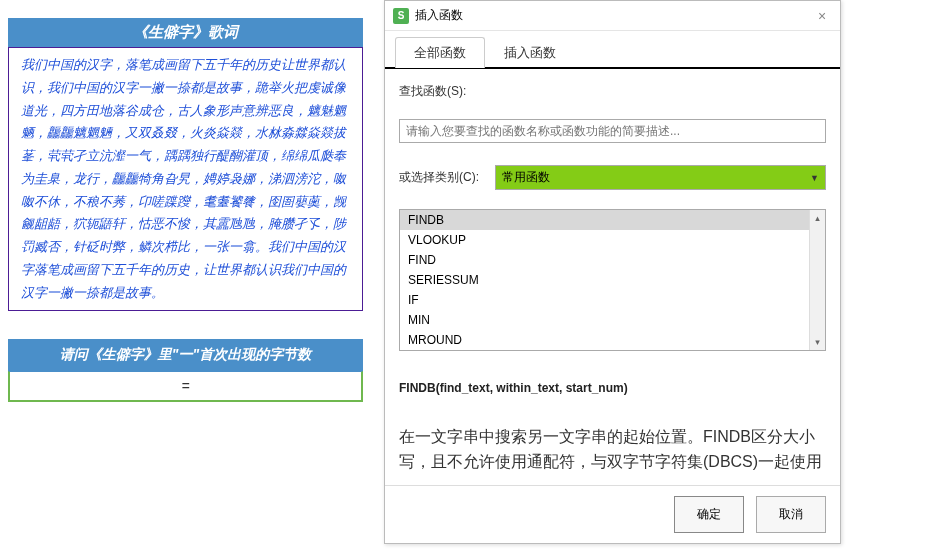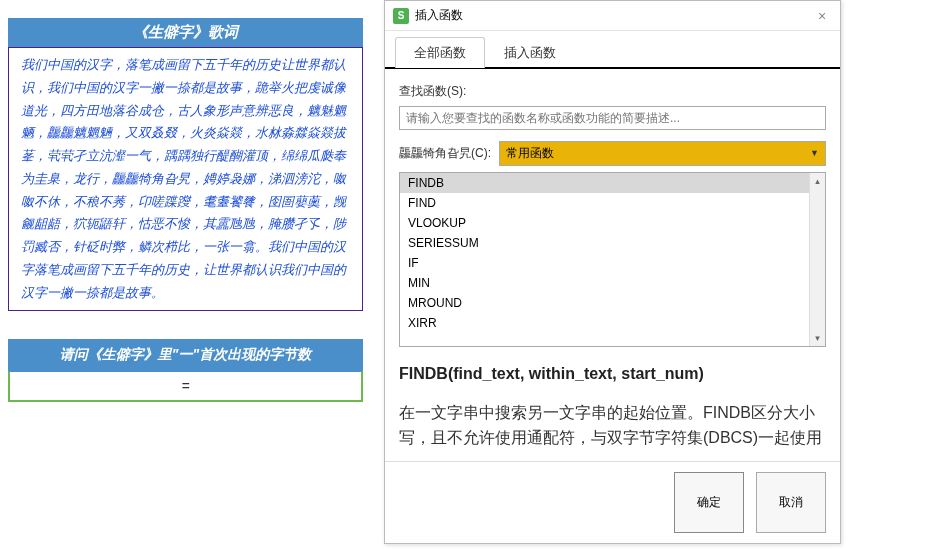--- a/index.html
+++ b/index.html
@@ -159,38 +159,39 @@
       display: flex;
       align-items: center;
       margin-top: 8px;
     }
     
     .category-row .label { margin: 0 8px 0 0; }
     
     .dropdown {
       flex: 1;
       border: 1px solid #aaa;
-      background: #eab308;
+      background: #84cc16;
       padding: 3px 6px;
       font-size: 12px;
       display: flex;
       justify-content: space-between;
       align-items: center;
       cursor: pointer;
+      margin-left: 8px;
     }
     
     .dropdown-arrow {
       font-size: 9px;
       color: #333;
     }
     
     .func-list-wrapper {
       margin-top: 4px;
       border: 1px solid #aaa;
-      height: 175px;
+      height: 142px;
       overflow: hidden;
       position: relative;
       background: #fff;
     }
     
     .func-list {
       list-style: none;
     }
     
     .func-list li {
@@ -218,21 +219,21 @@
       display: flex;
       align-items: center;
       justify-content: center;
       cursor: pointer;
     }
     
     .scroll-down { position: absolute; bottom: 0; left:0; right:0; }
     
     .syntax {
       font-weight: bold;
-      font-size: 16px;
+      font-size: 12px;
       margin-top: 16px;
       color: #222;
     }
     
     .description {
       font-size: 16px;
       color: #333;
       margin-top: 14px;
       line-height: 1.6;
     }
@@ -240,21 +241,21 @@
     .dialog-footer {
       border-top: 1px solid #ddd;
       padding: 10px 14px;
       display: flex;
       justify-content: flex-end;
       gap: 12px;
     }
     
     .btn {
       min-width: 70px;
-      padding: 21px 16px;
+      padding: 9px 16px;
       border: 1px solid #aaa;
       background: #f7f7f7;
       font-size: 12px;
       cursor: pointer;
       font-family: inherit;
     }
     .btn:first-child { border-color: #888; }
   </style>
 </head>
 <body>
@@ -276,32 +277,32 @@
   <div class="tabs">
     <div class="tab active">全部函数</div>
     <div class="tab">插入函数</div>
   </div>
 
   <div class="dialog-body">
     <div class="label">查找函数(S):</div>
     <input class="search-input" placeholder="请输入您要查找的函数名称或函数功能的简要描述..." style="">
 
     <div class="category-row">
-      <div class="label">龘龘犄角旮旯(C):</div>
+      <div class="label">或选择类别(C):</div>
       <div class="dropdown">
         <span>常用函数</span>
         <span class="dropdown-arrow">▼</span>
       </div>
     </div>
 
     <div class="func-list-wrapper">
       <ul class="func-list">
         <li class="selected">FINDB</li>
+        <li>VLOOKUP</li>
         <li>FIND</li>
-        <li>VLOOKUP</li>
         <li>SERIESSUM</li>
         <li>IF</li>
         <li>MIN</li>
         <li>MROUND</li>
         <li>XIRR</li>
       </ul>
       <div class="scroll-track">
         <div class="scroll-up">▴</div>
         <div class="scroll-down">▾</div>
       </div>

